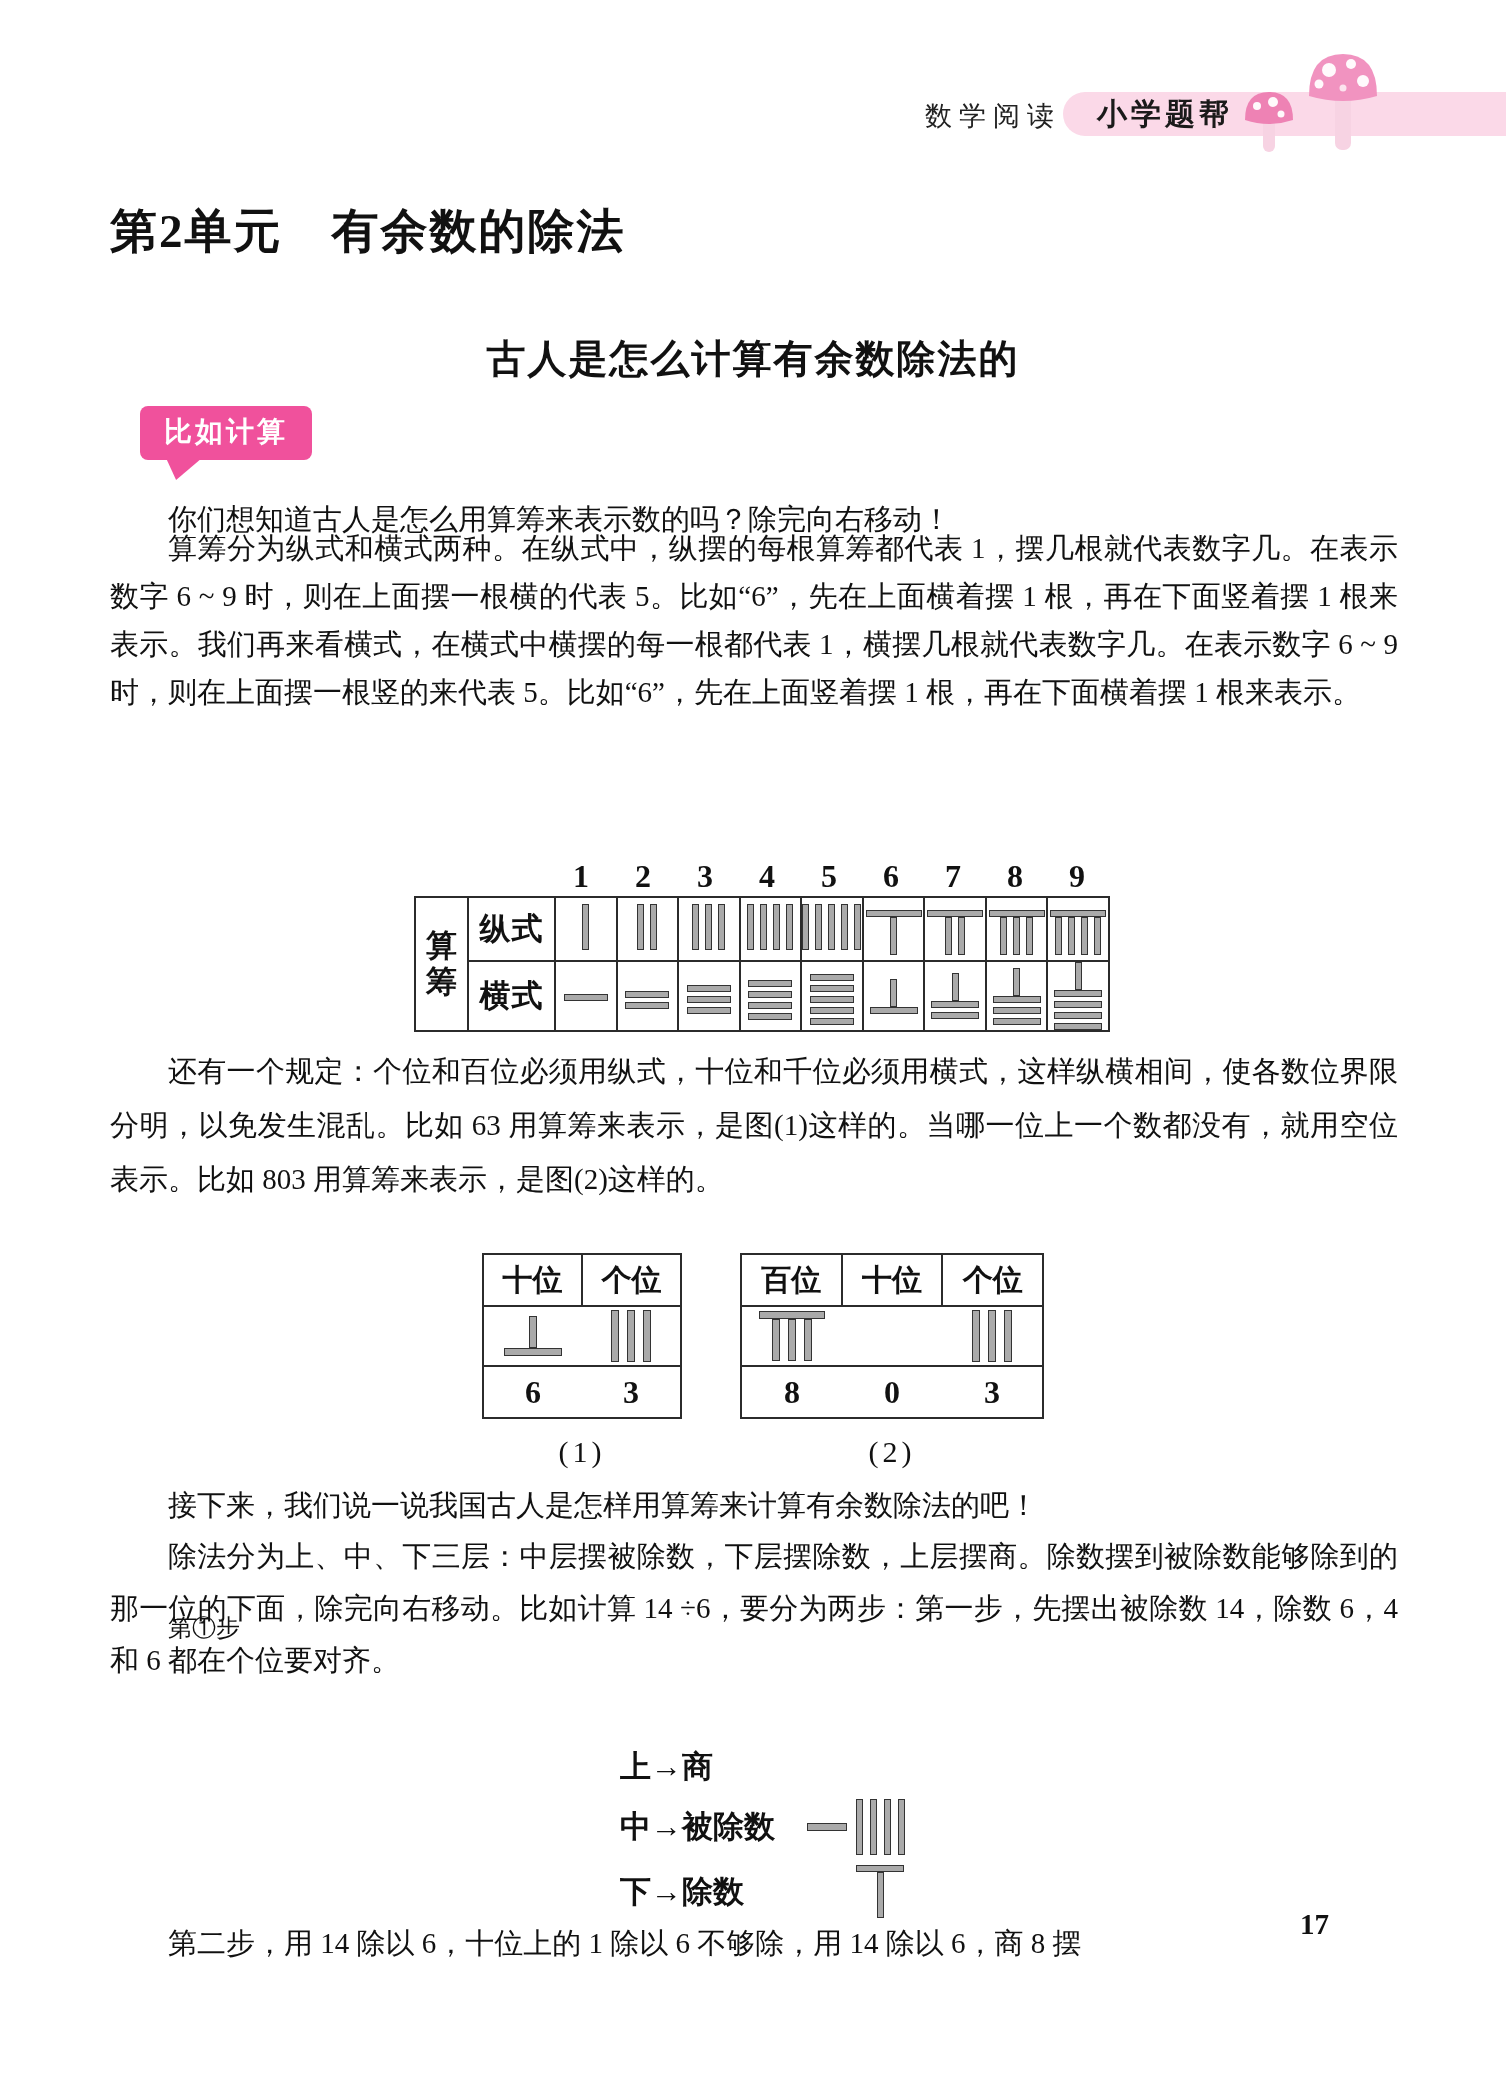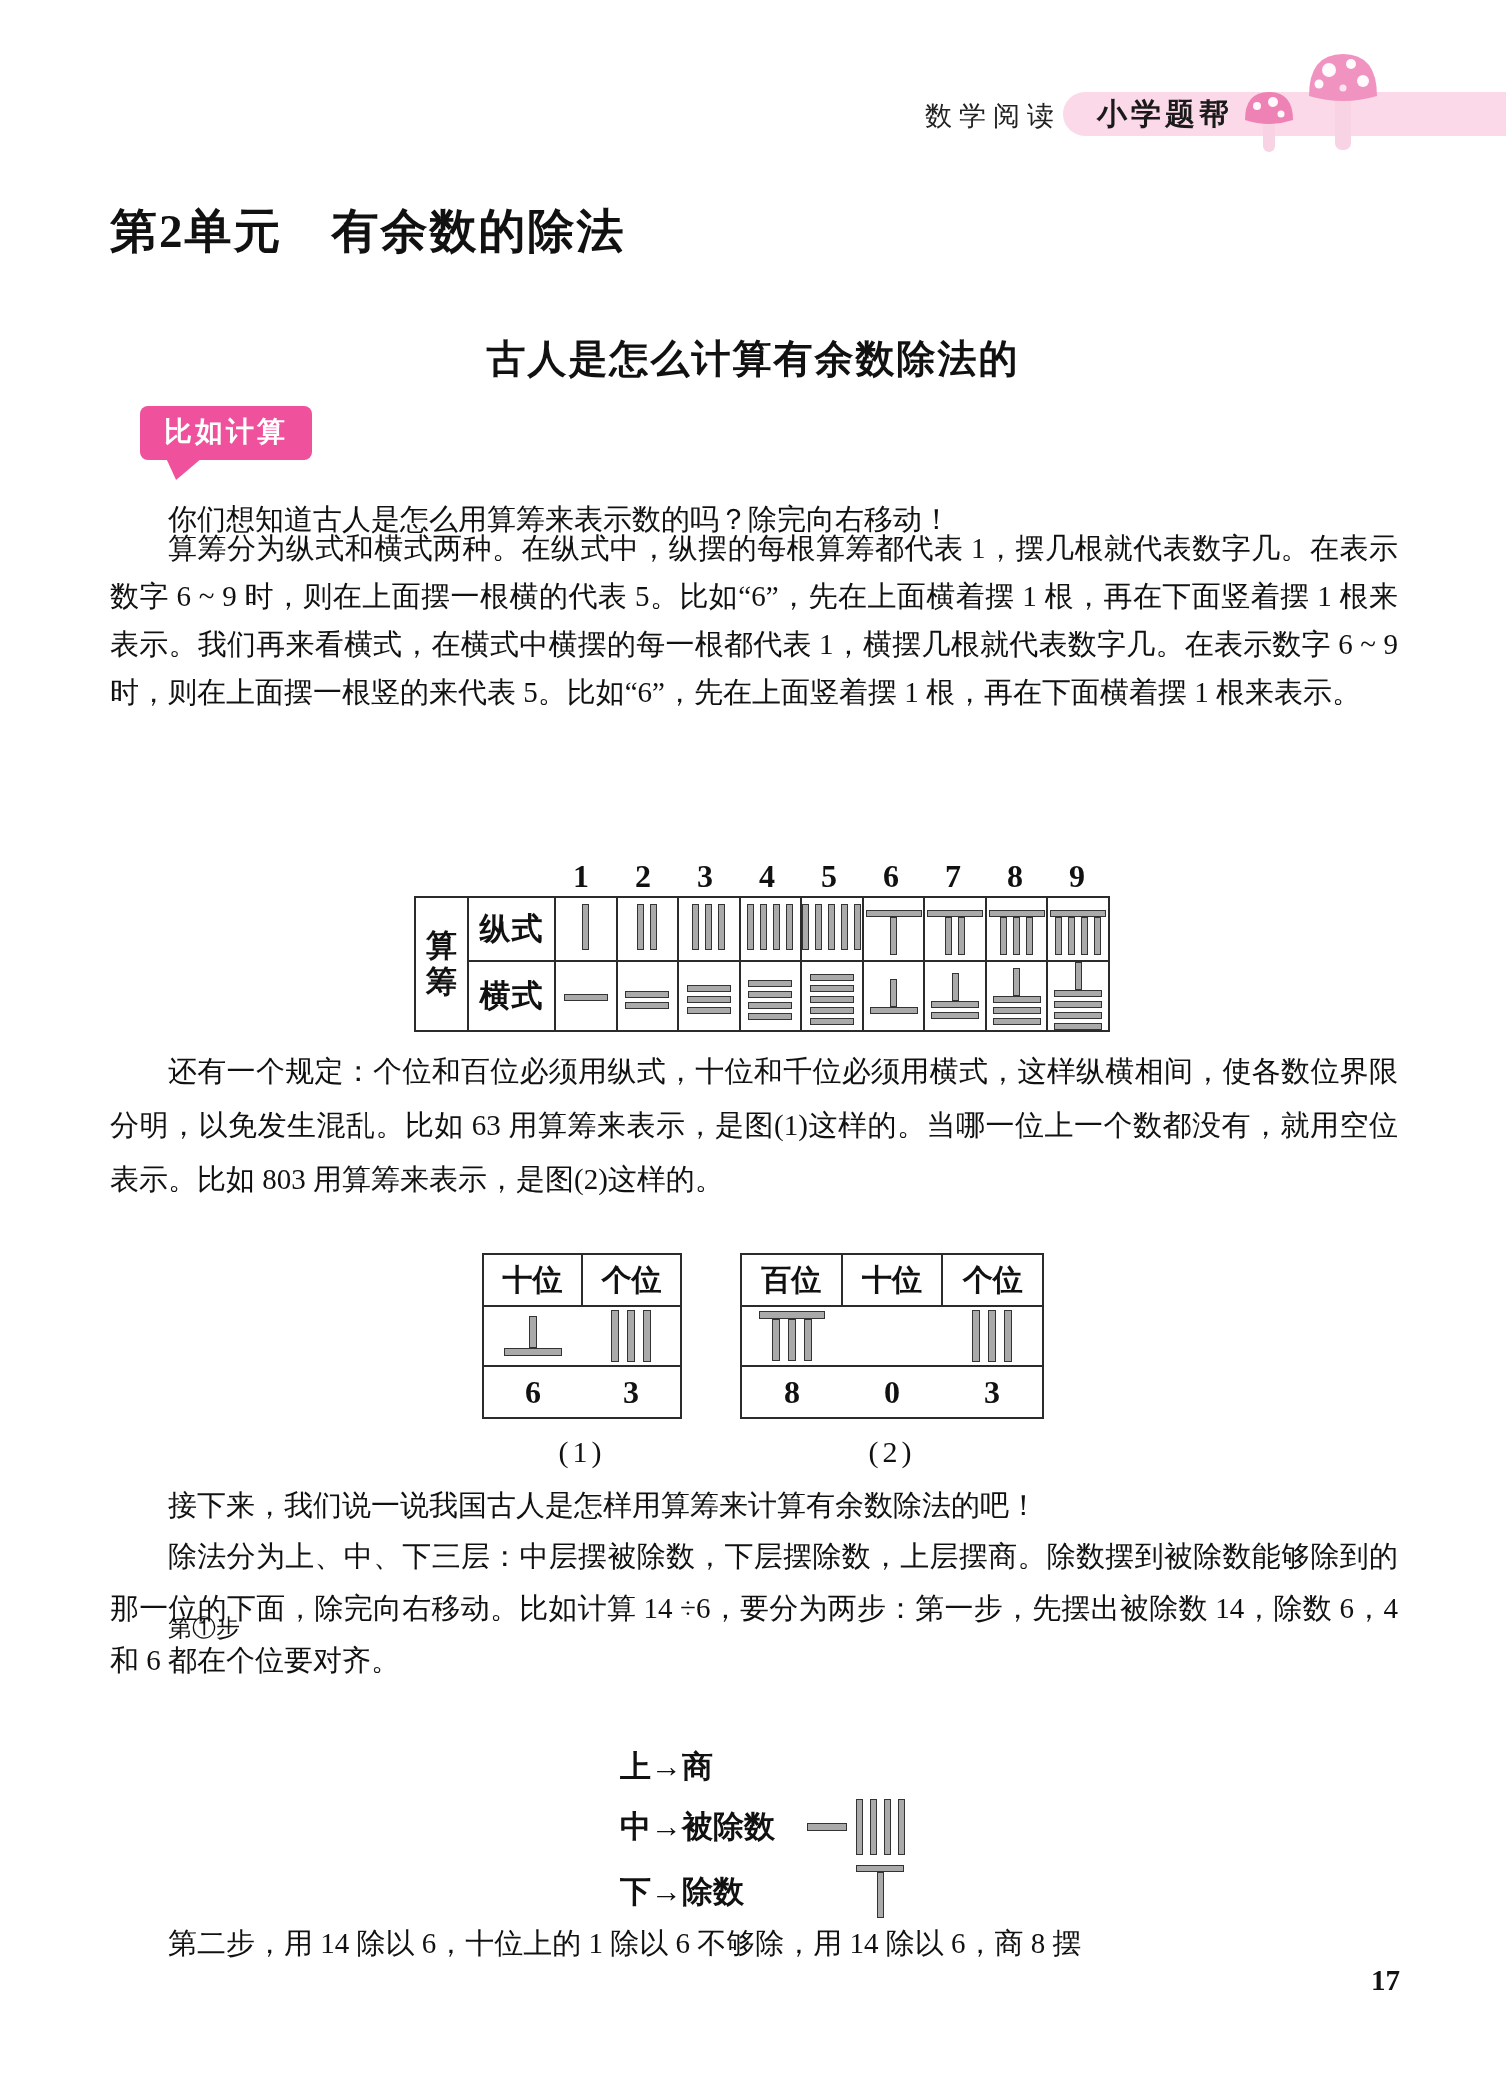--- a/index.html
+++ b/index.html
@@ -78,21 +78,21 @@
 
   
   .diagram{left:620px;top:1745px;}
   .diag-row{display:flex;align-items:center;min-height:44px;margin-bottom:10px;}
   .diag-label{width:184px;font-size:31px;font-weight:bold;
               font-family:"Liberation Sans","DejaVu Sans",sans-serif;}
   .diag-slot{display:flex;justify-content:center;align-items:center;}
   .slot-tens{width:46px;}
   .slot-ones{width:60px;}
 
-  .pagenum{left:1300px;top:1964px;width:100px;text-align:right;font-size:29px;font-weight:bold;}
+  .pagenum{left:1300px;top:1908px;width:100px;font-size:29px;font-weight:bold;}
 </style>
 </head>
 <body>
 
 <div class="page">
 
   <div class="abs hdr-label">数学阅读</div>
   <div class="abs hdr-bar">
     <div class="hdr-brand">小学题帮</div>
   </div>

